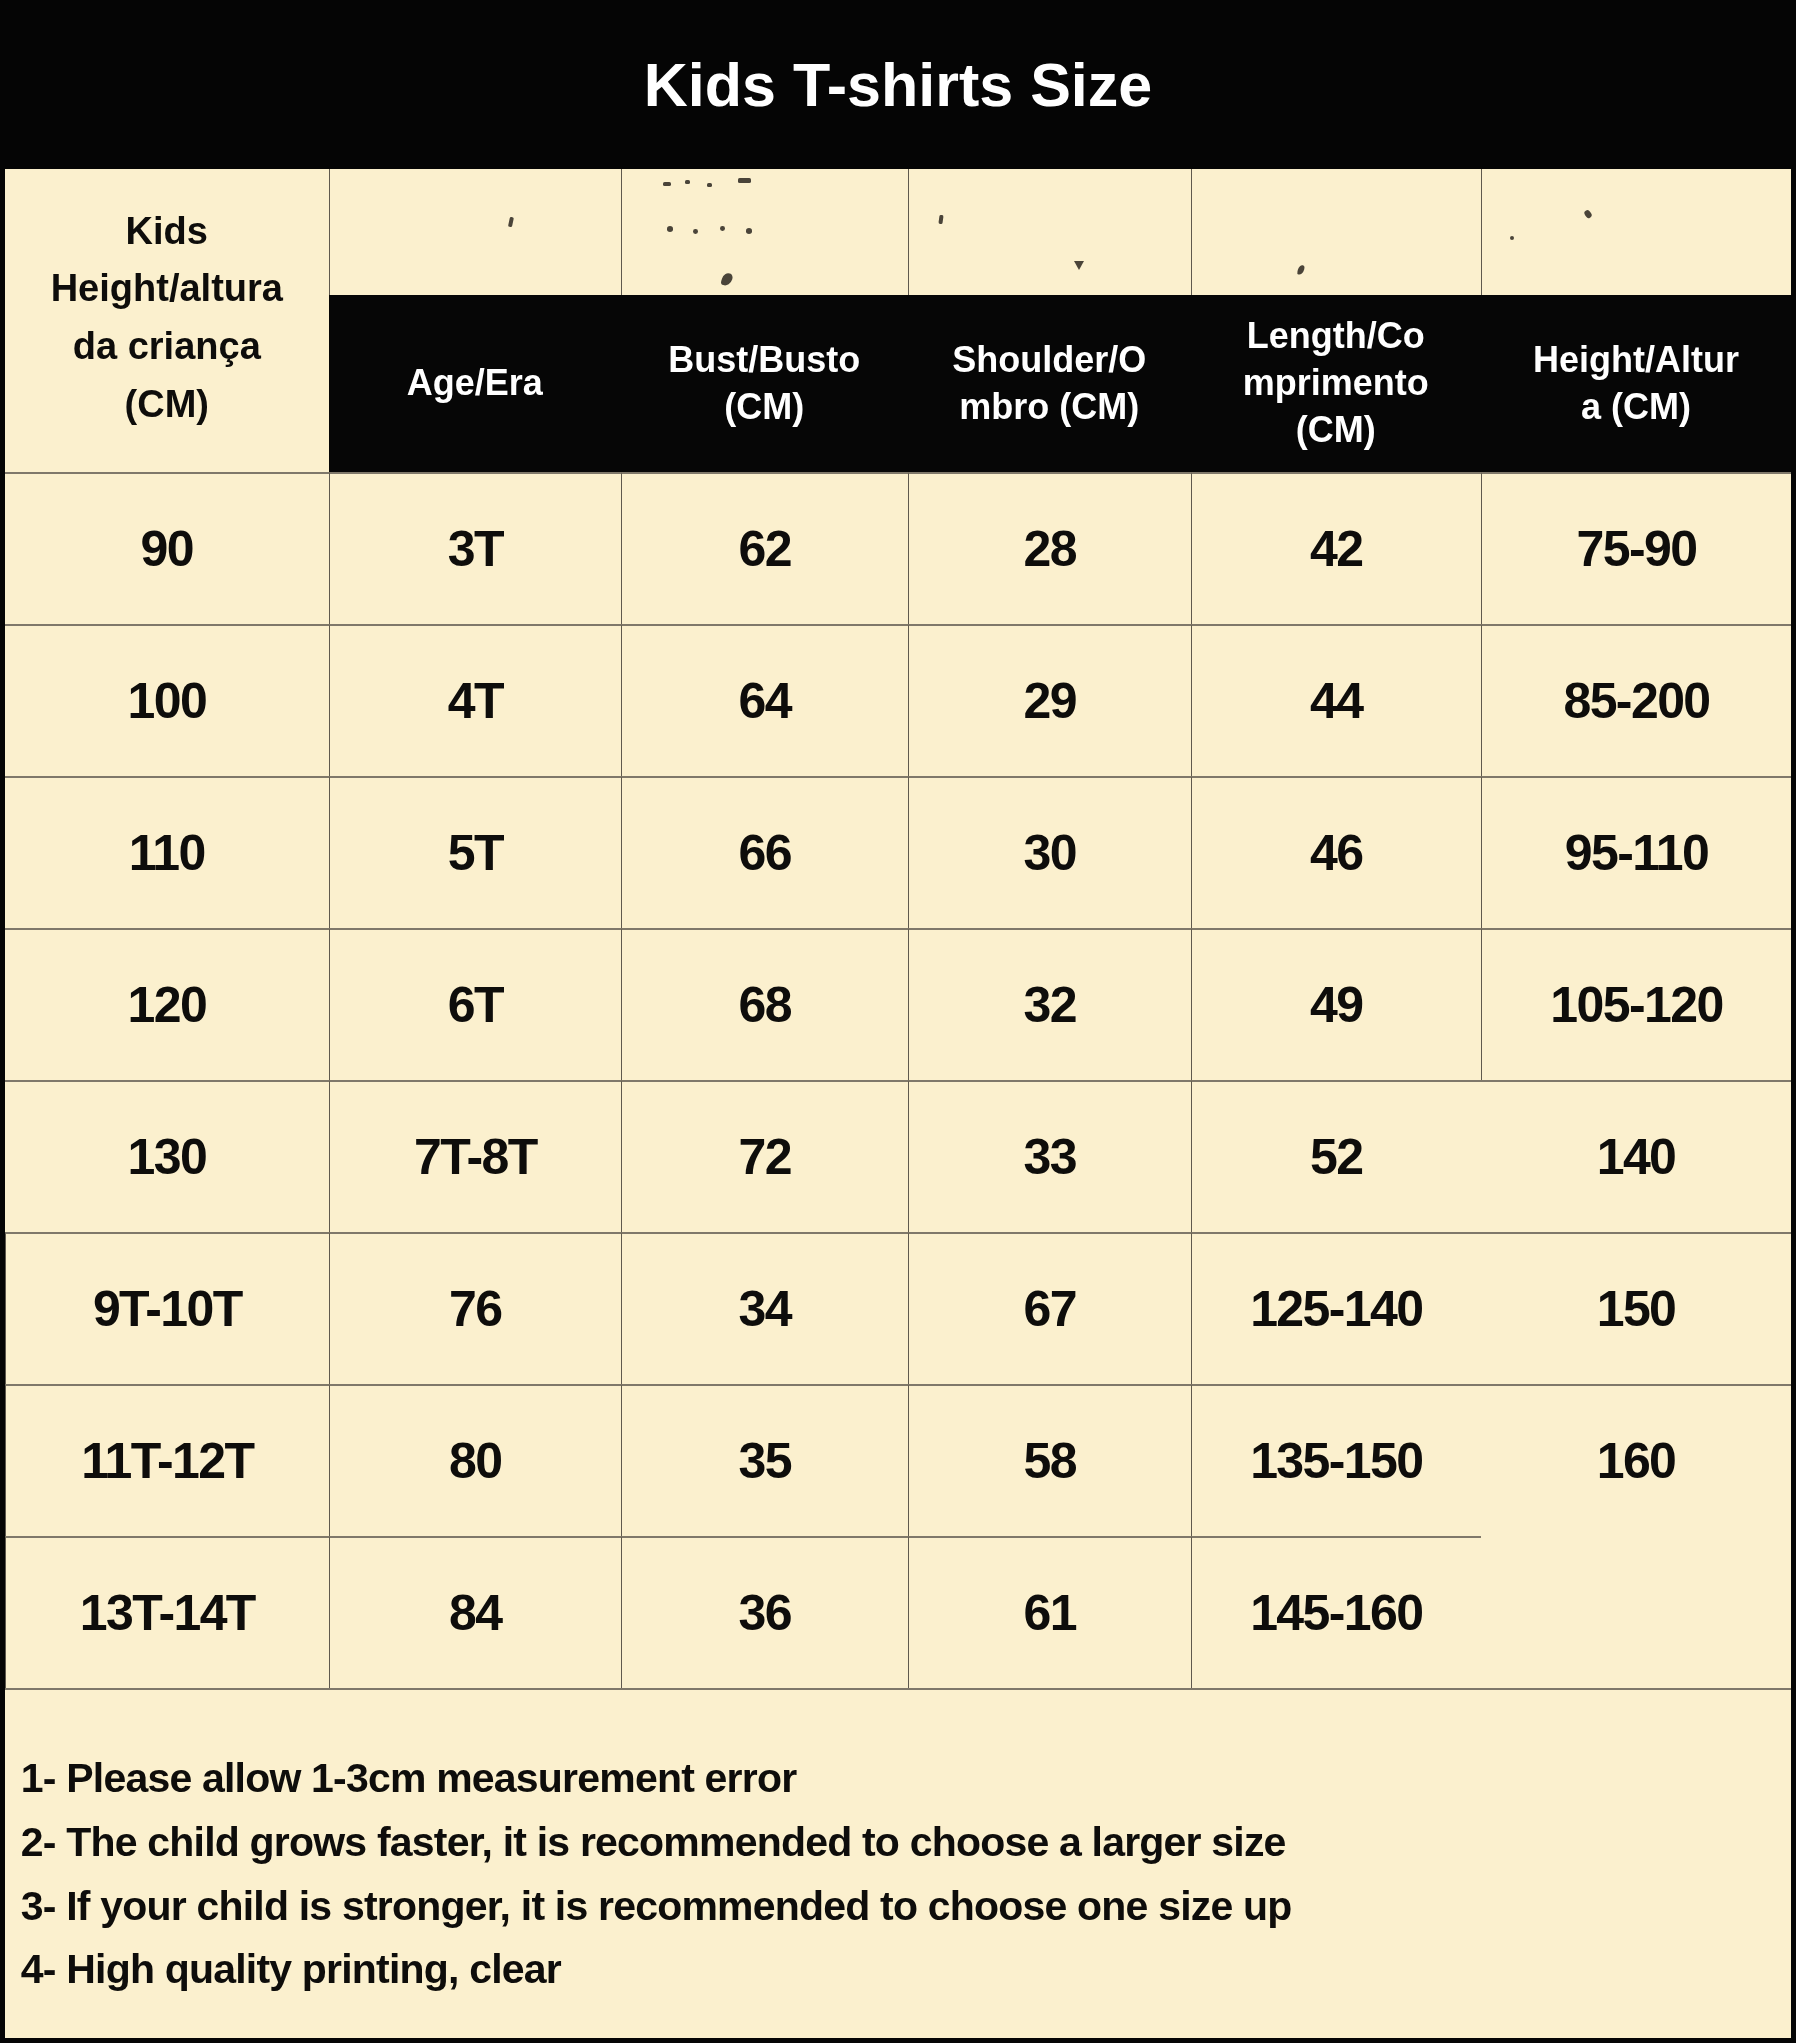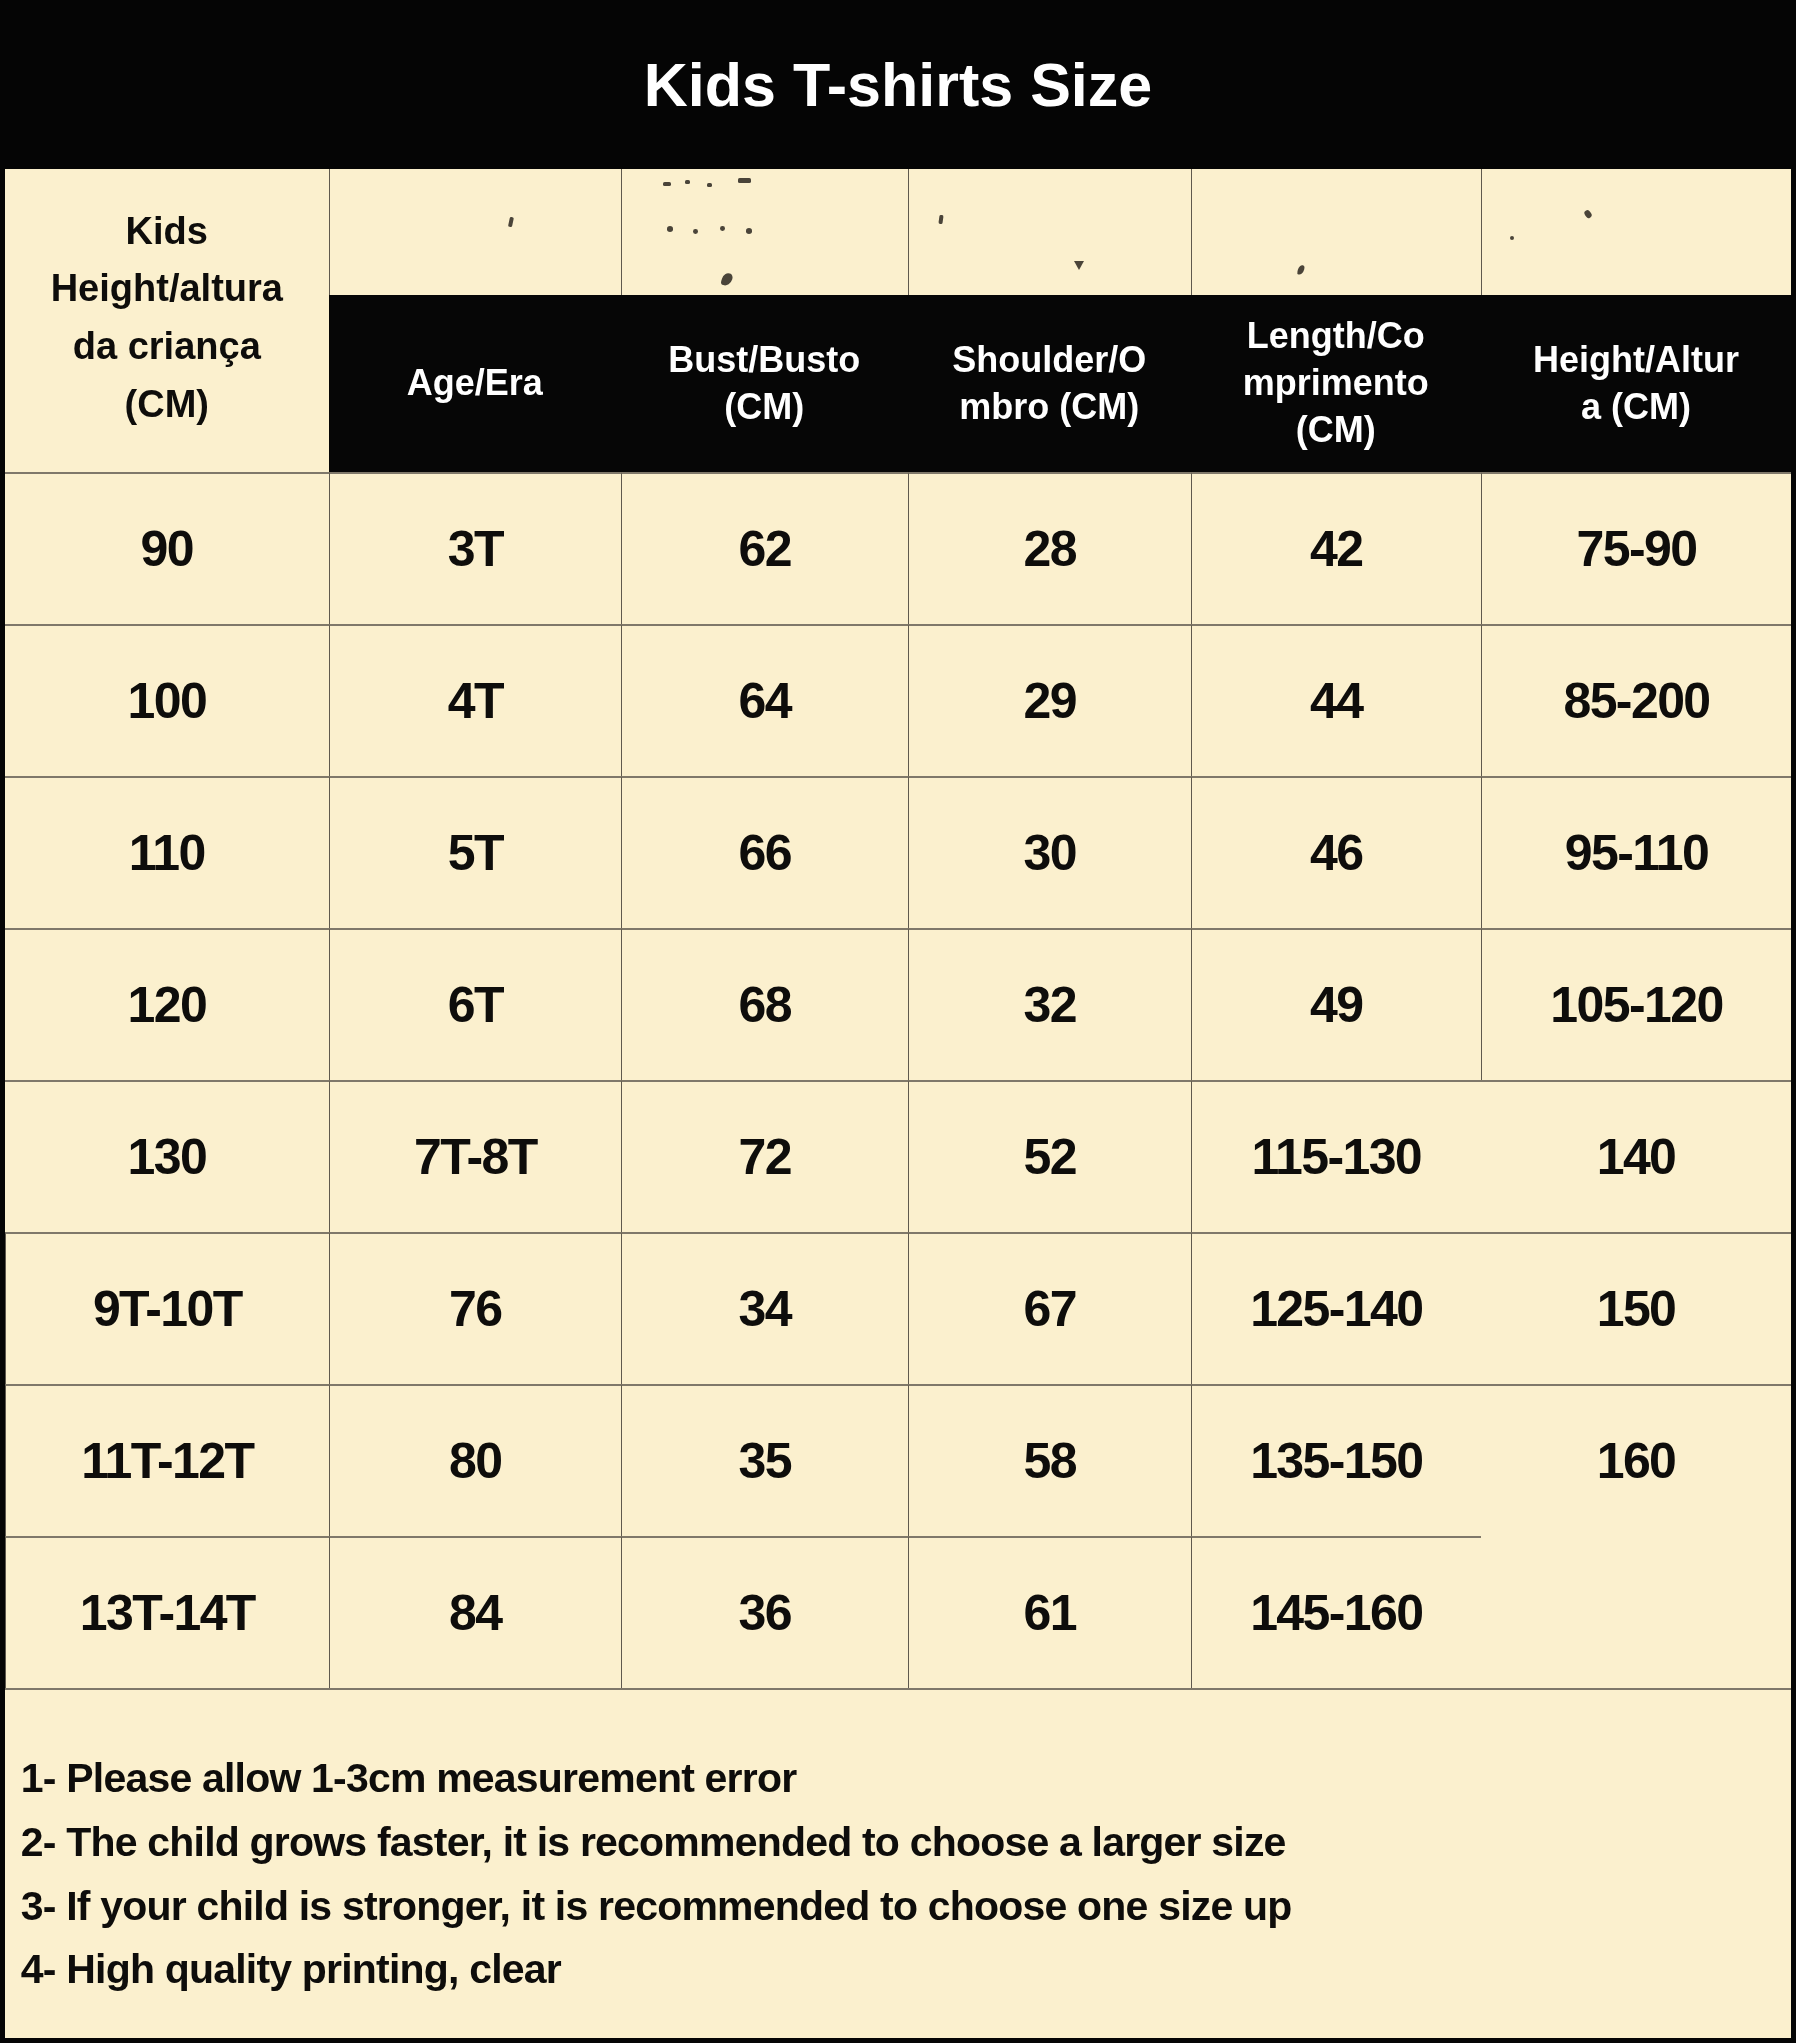--- a/index.html
+++ b/index.html
@@ -124,22 +124,22 @@
     <div class="cell c1">120</div>
     <div class="cell c2">6T</div>
     <div class="cell c3">68</div>
     <div class="cell c4">32</div>
     <div class="cell c5">49</div>
     <div class="cell c6">105-120</div>
 
     <div class="cell c1">130</div>
     <div class="cell c2">7T-8T</div>
     <div class="cell c3">72</div>
+    <div class="cell c4">33</div>
     <div class="cell c5">52</div>
-    <div class="cell c6">115-130</div>
 
     <div class="cell c1">140</div>
     <div class="cell c2">9T-10T</div>
     <div class="cell c3">76</div>
     <div class="cell c4">34</div>
     <div class="cell c5">67</div>
     <div class="cell c6">125-140</div>
 
     <div class="cell c1">150</div>
     <div class="cell c2">11T-12T</div>

